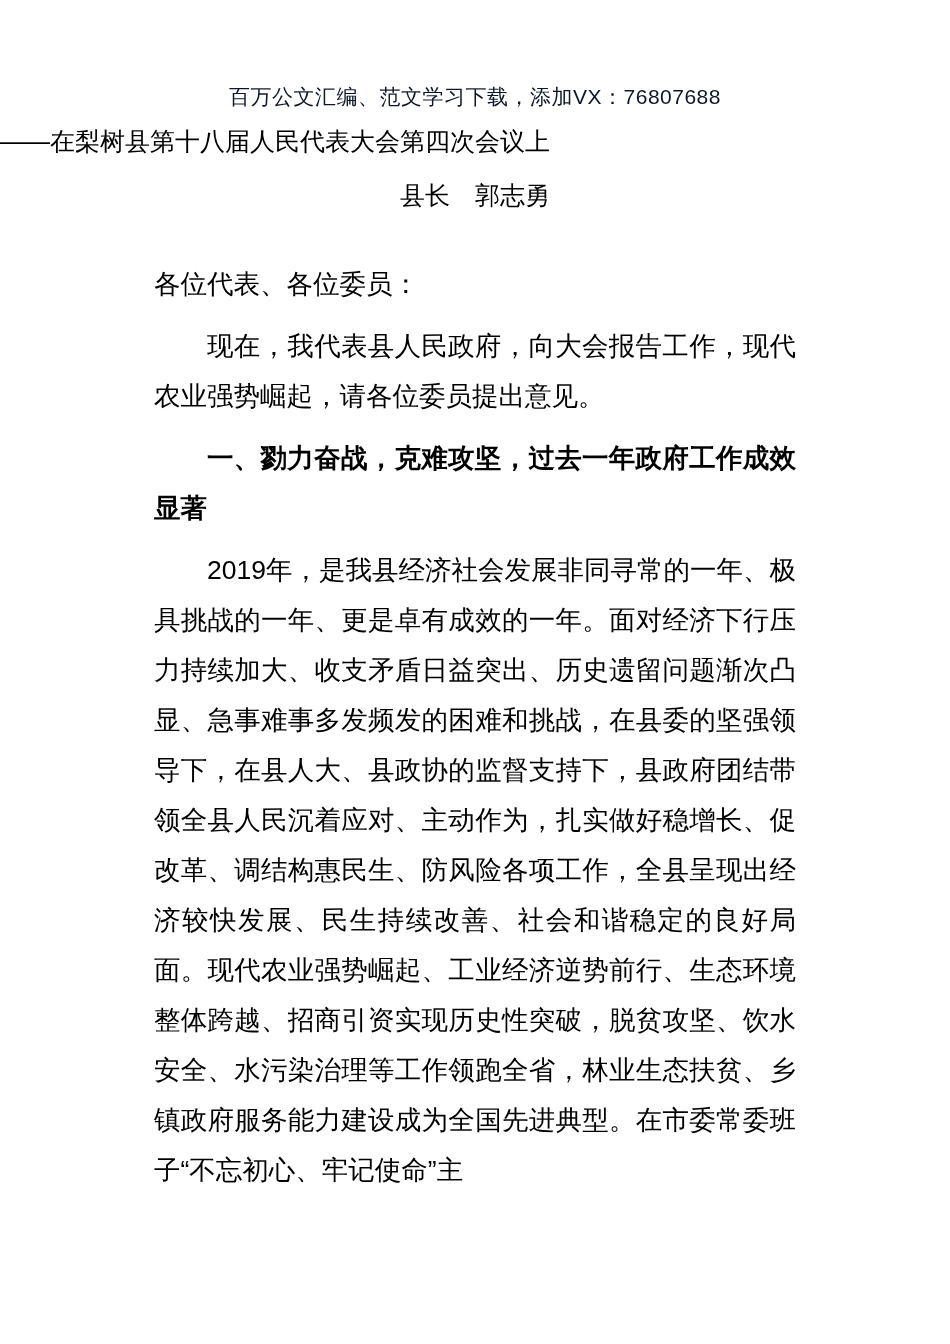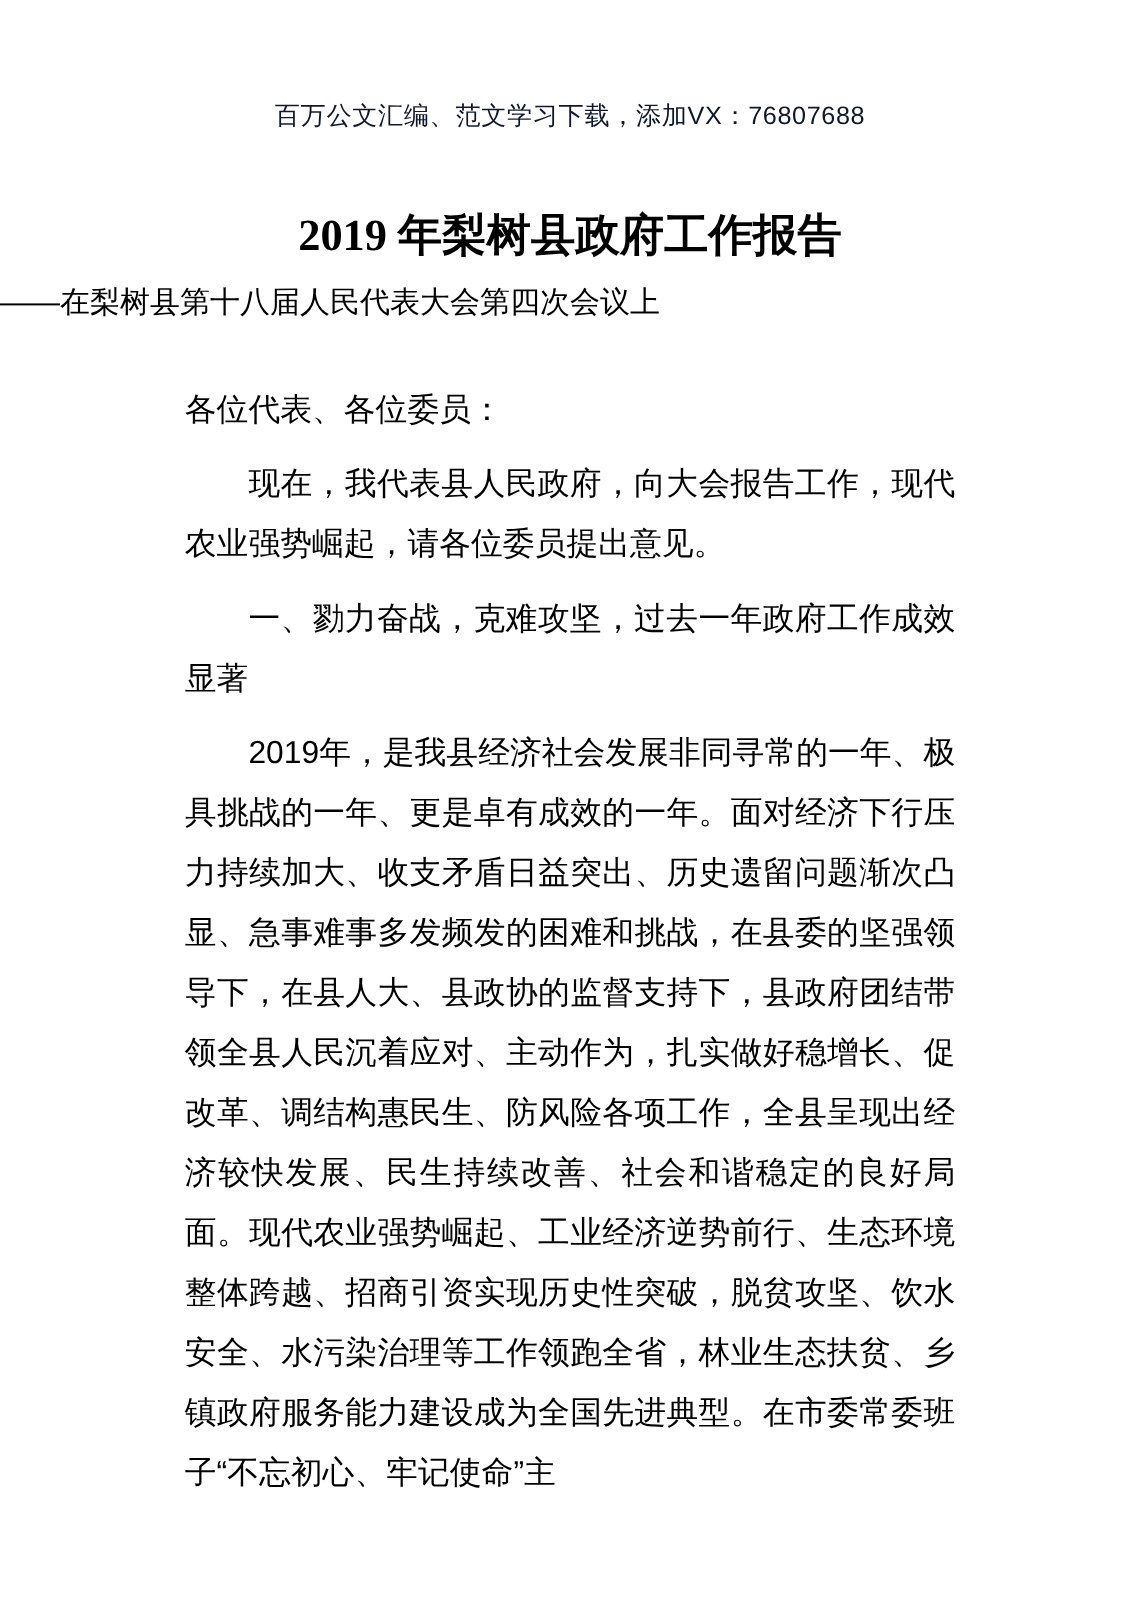--- a/index.html
+++ b/index.html
@@ -53,33 +53,33 @@
     font-size: 26.5px;
     line-height: 50px;
     text-align: justify;
     text-justify: inter-character;
   }
   .doc-body p {
     margin: 12px;
     text-align-last: left;
   }
   .para { text-indent: 2em; }
-  .heading { font-weight: normal; }
+  .heading { font-weight: bold; }
 </style>
 </head>
 <body>
 
 <div class="doc-page">
 
   <div class="banner" style="color: #0f172a;">百万公文汇编、范文学习下载，添加VX：76807688</div>
 
-  <h1 class="title"><span class="title-year">2019</span><span class="title-rest">年梨树县政府工作报告</span></h1>
 
   <div class="subtitle">——在梨树县第十八届人民代表大会第四次会议上</div>
 
+  <div class="author">县长　郭志勇</div>
 
   <div class="doc-body">
     <p class="salutation">各位代表、各位委员：</p>
     <p class="para">现在，我代表县人民政府，向大会报告工作，现代农业强势崛起，请各位委员提出意见。</p>
     <p class="para heading">一、勠力奋战，克难攻坚，过去一年政府工作成效显著</p>
     <p class="para">2019年，是我县经济社会发展非同寻常的一年、极具挑战的一年、更是卓有成效的一年。面对经济下行压力持续加大、收支矛盾日益突出、历史遗留问题渐次凸显、急事难事多发频发的困难和挑战，在县委的坚强领导下，在县人大、县政协的监督支持下，县政府团结带领全县人民沉着应对、主动作为，扎实做好稳增长、促改革、调结构惠民生、防风险各项工作，全县呈现出经济较快发展、民生持续改善、社会和谐稳定的良好局面。现代农业强势崛起、工业经济逆势前行、生态环境整体跨越、招商引资实现历史性突破，脱贫攻坚、饮水安全、水污染治理等工作领跑全省，林业生态扶贫、乡镇政府服务能力建设成为全国先进典型。在市委常委班子“不忘初心、牢记使命”主</p>
   </div>
 
 </div>
 

